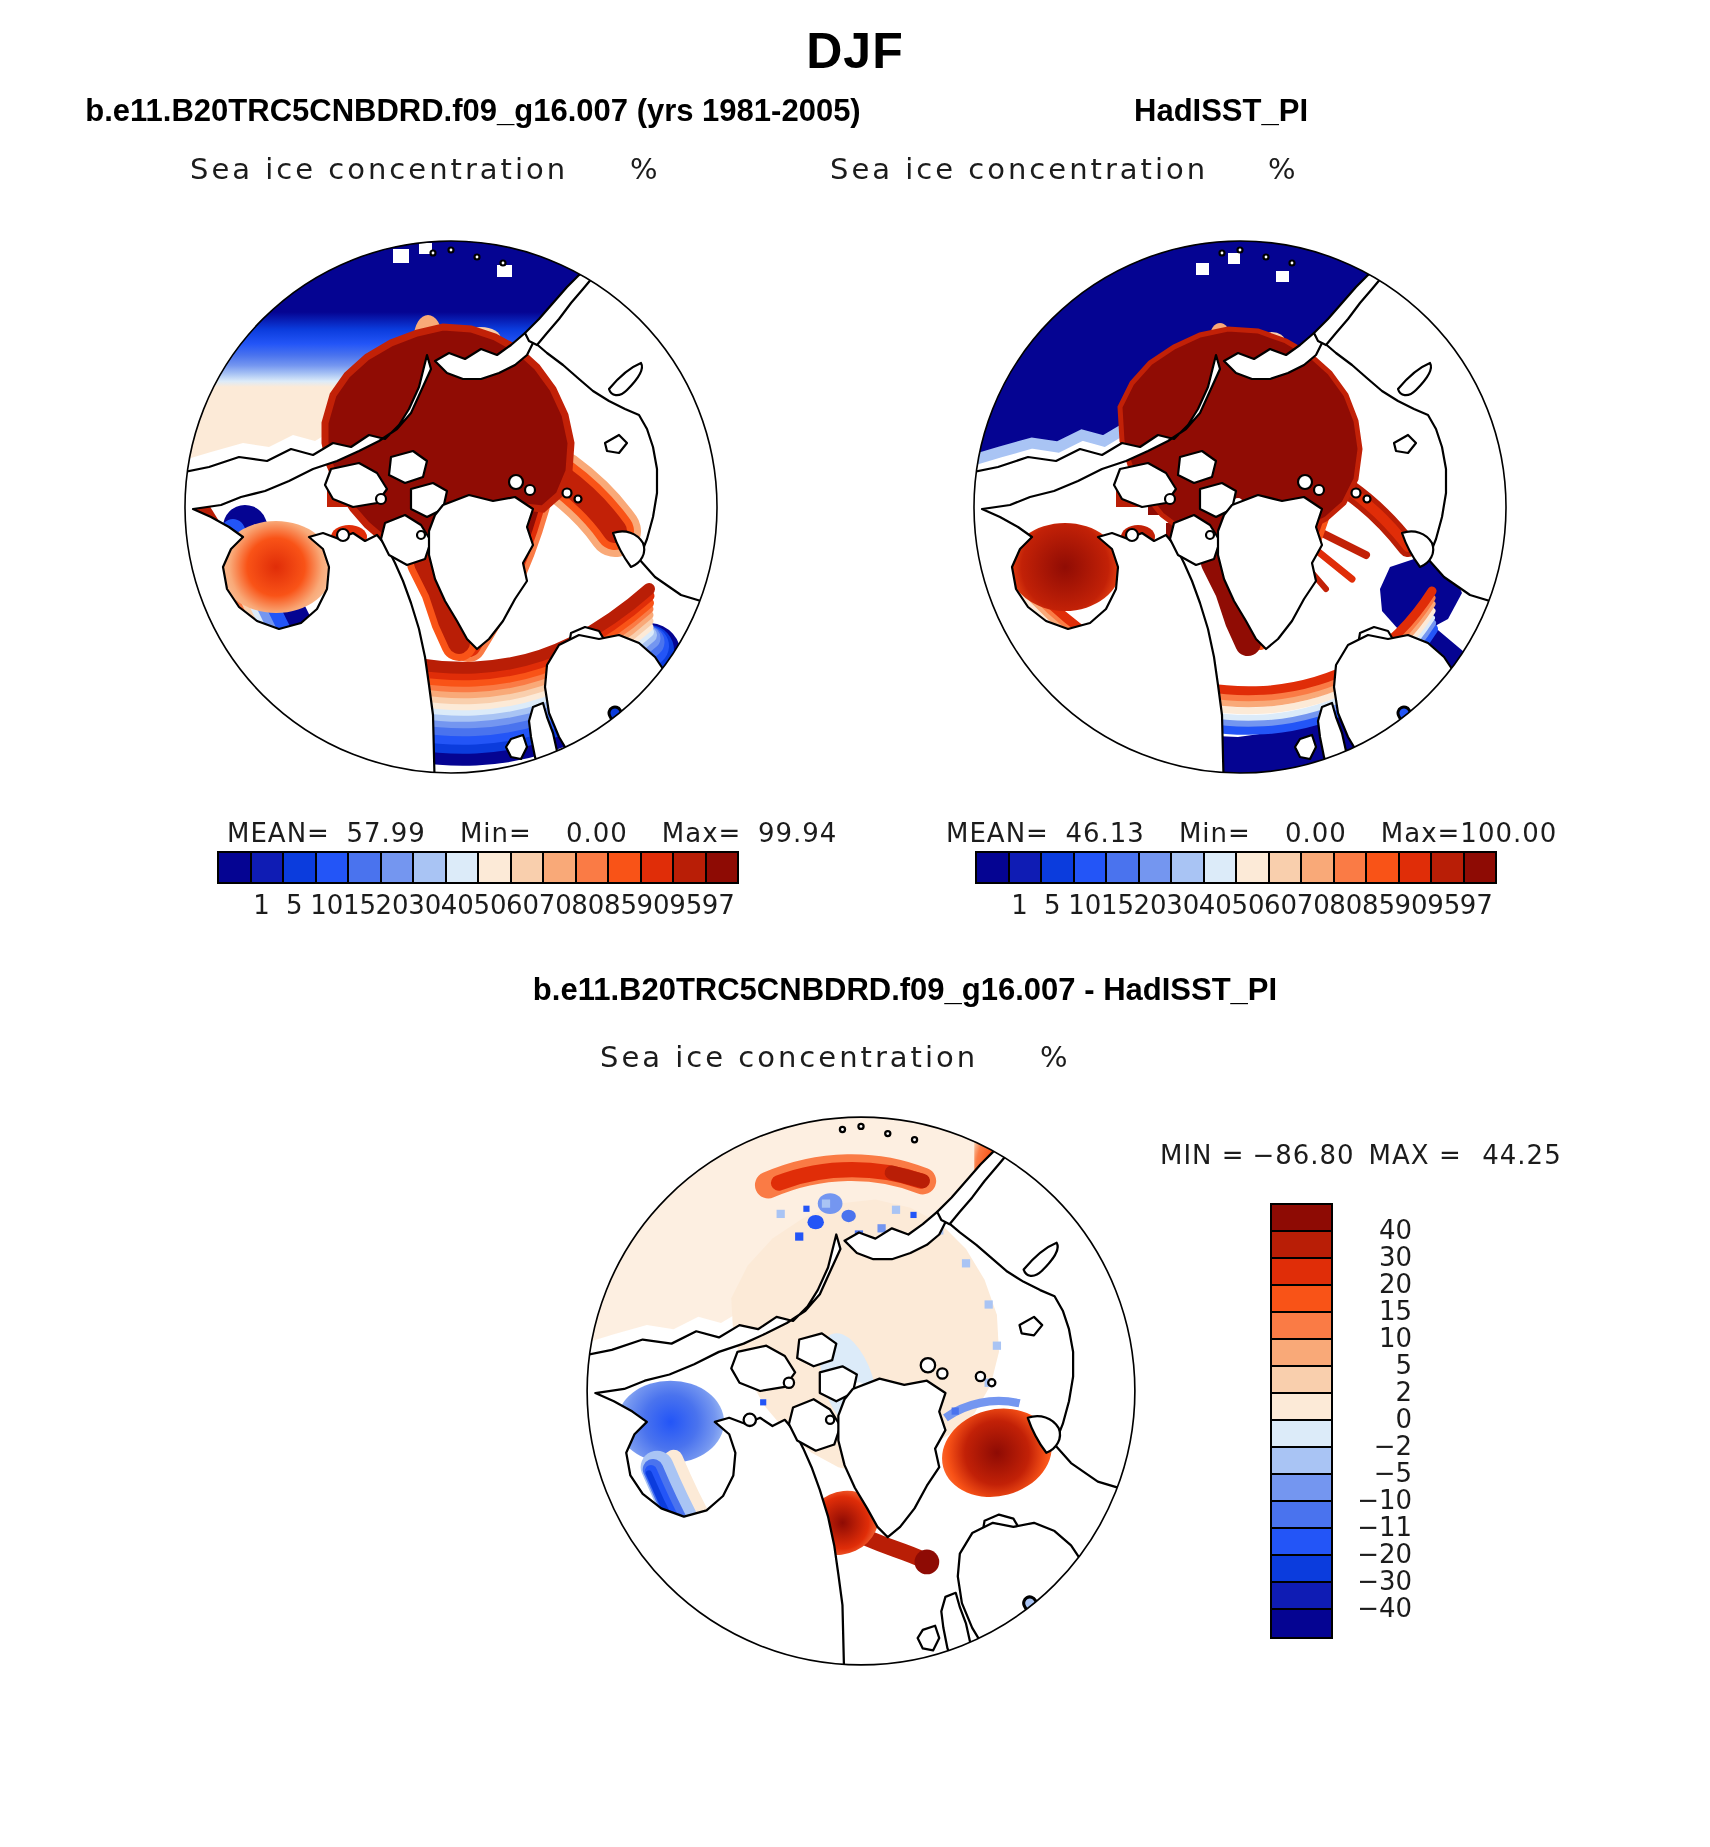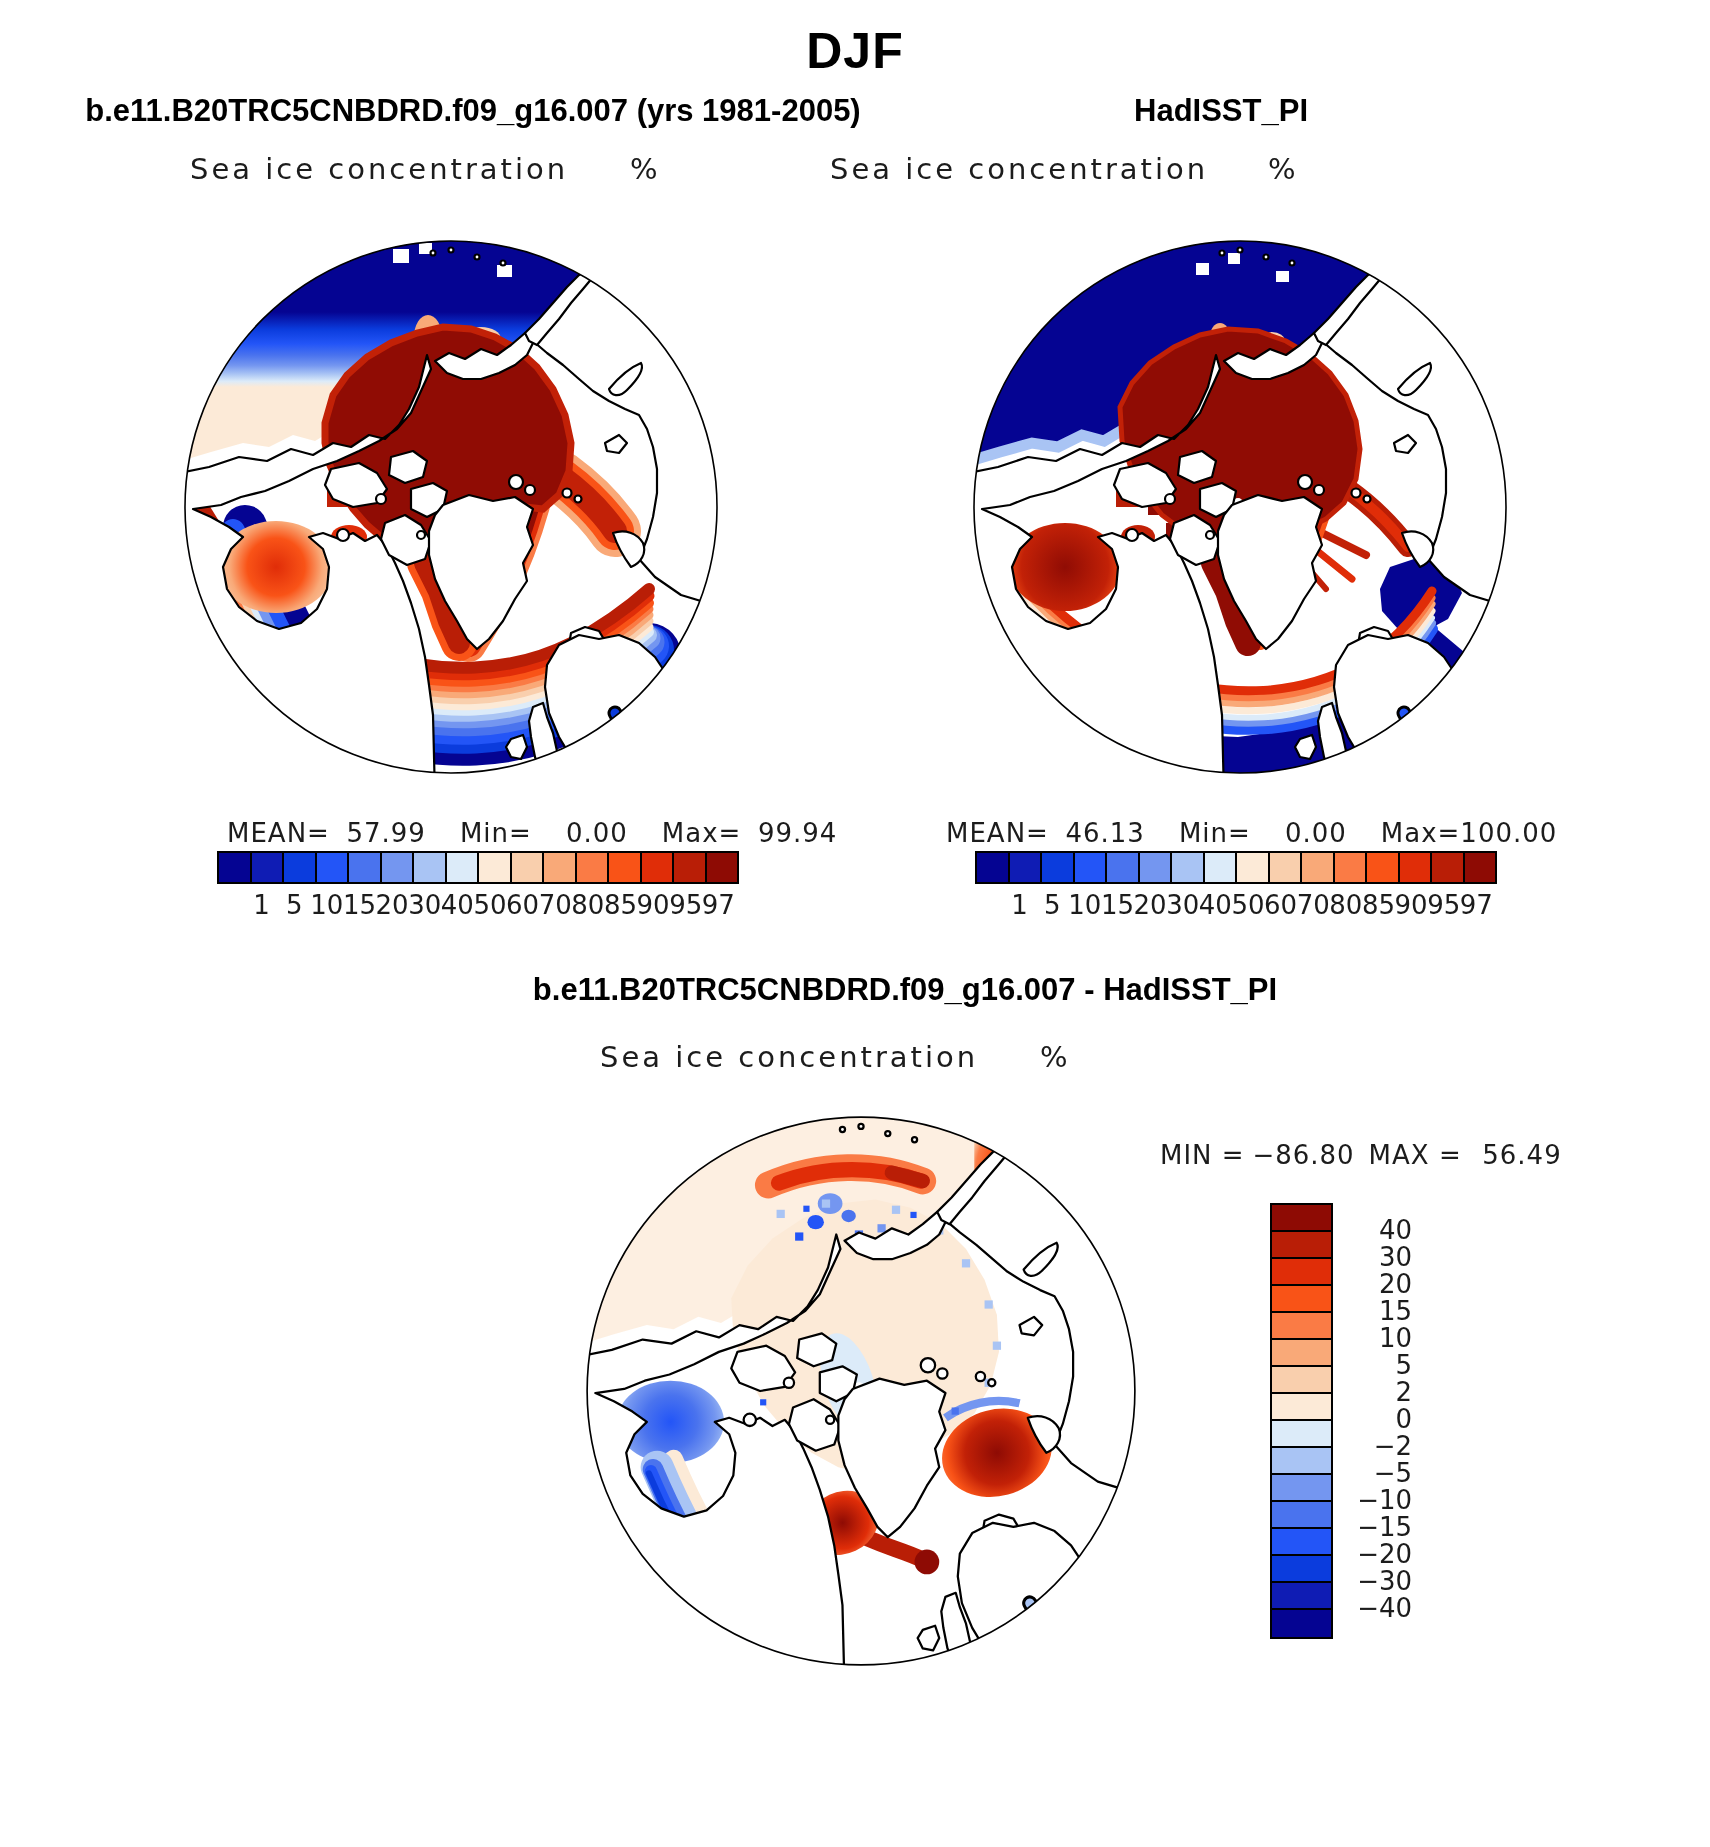--- a/index.html
+++ b/index.html
@@ -458,21 +458,21 @@
         <use href="#landAll"></use>
       </g>
     <g clip-path="url(#mapClip)" fill="none" stroke-linecap="round">
       <path d="M 434,476 C 446,498 454,516 458,534" stroke="#000" stroke-width="15"></path>
       <path d="M 434,476 C 446,498 454,516 458,534" stroke="#a9c4f4" stroke-width="9"></path>
     </g>
     <circle cx="270" cy="270" r="266" fill="none" stroke="#000" stroke-width="1.6"></circle>
   </svg>
 
   <div class="stats plotfont" style="left:1148px;top:1140px;">
-    <span>MIN =</span><span class="val" style="min-width:110px;margin-right:14px;">−86.80</span><span>MAX =</span><span class="val" style="min-width:100px;">56.49</span>
+    <span>MIN =</span><span class="val" style="min-width:110px;margin-right:14px;">−86.80</span><span>MAX =</span><span class="val" style="min-width:100px;">44.25</span>
   </div>
 
   <div class="vbar" style="left:1270px;top:1203px;">
       <div class="cell" style="background: rgb(142, 11, 4);"></div>
       <div class="cell" style="background: rgb(185, 30, 6);"></div>
       <div class="cell" style="background: rgb(224, 45, 8);"></div>
       <div class="cell" style="background: rgb(249, 83, 23);"></div>
       <div class="cell" style="background: rgb(250, 123, 69);"></div>
       <div class="cell" style="background: rgb(249, 169, 120);"></div>
       <div class="cell" style="background: rgb(249, 207, 173);"></div>
@@ -491,19 +491,19 @@
       <span style="top: 54px;">30</span>
       <span style="top: 81px;">20</span>
       <span style="top: 108px;">15</span>
       <span style="top: 135px;">10</span>
       <span style="top: 162px;">5</span>
       <span style="top: 189px;">2</span>
       <span style="top: 216px;">0</span>
       <span style="top: 243px;">−2</span>
       <span style="top: 270px;">−5</span>
       <span style="top: 297px;">−10</span>
-      <span style="top: 324px;">−15</span>
+      <span style="top: 324px;">−11</span>
       <span style="top: 351px;">−20</span>
       <span style="top: 378px;">−30</span>
       <span style="top: 405px;">−40</span>
     </div>
 
 </div>
 
 </body></html>

